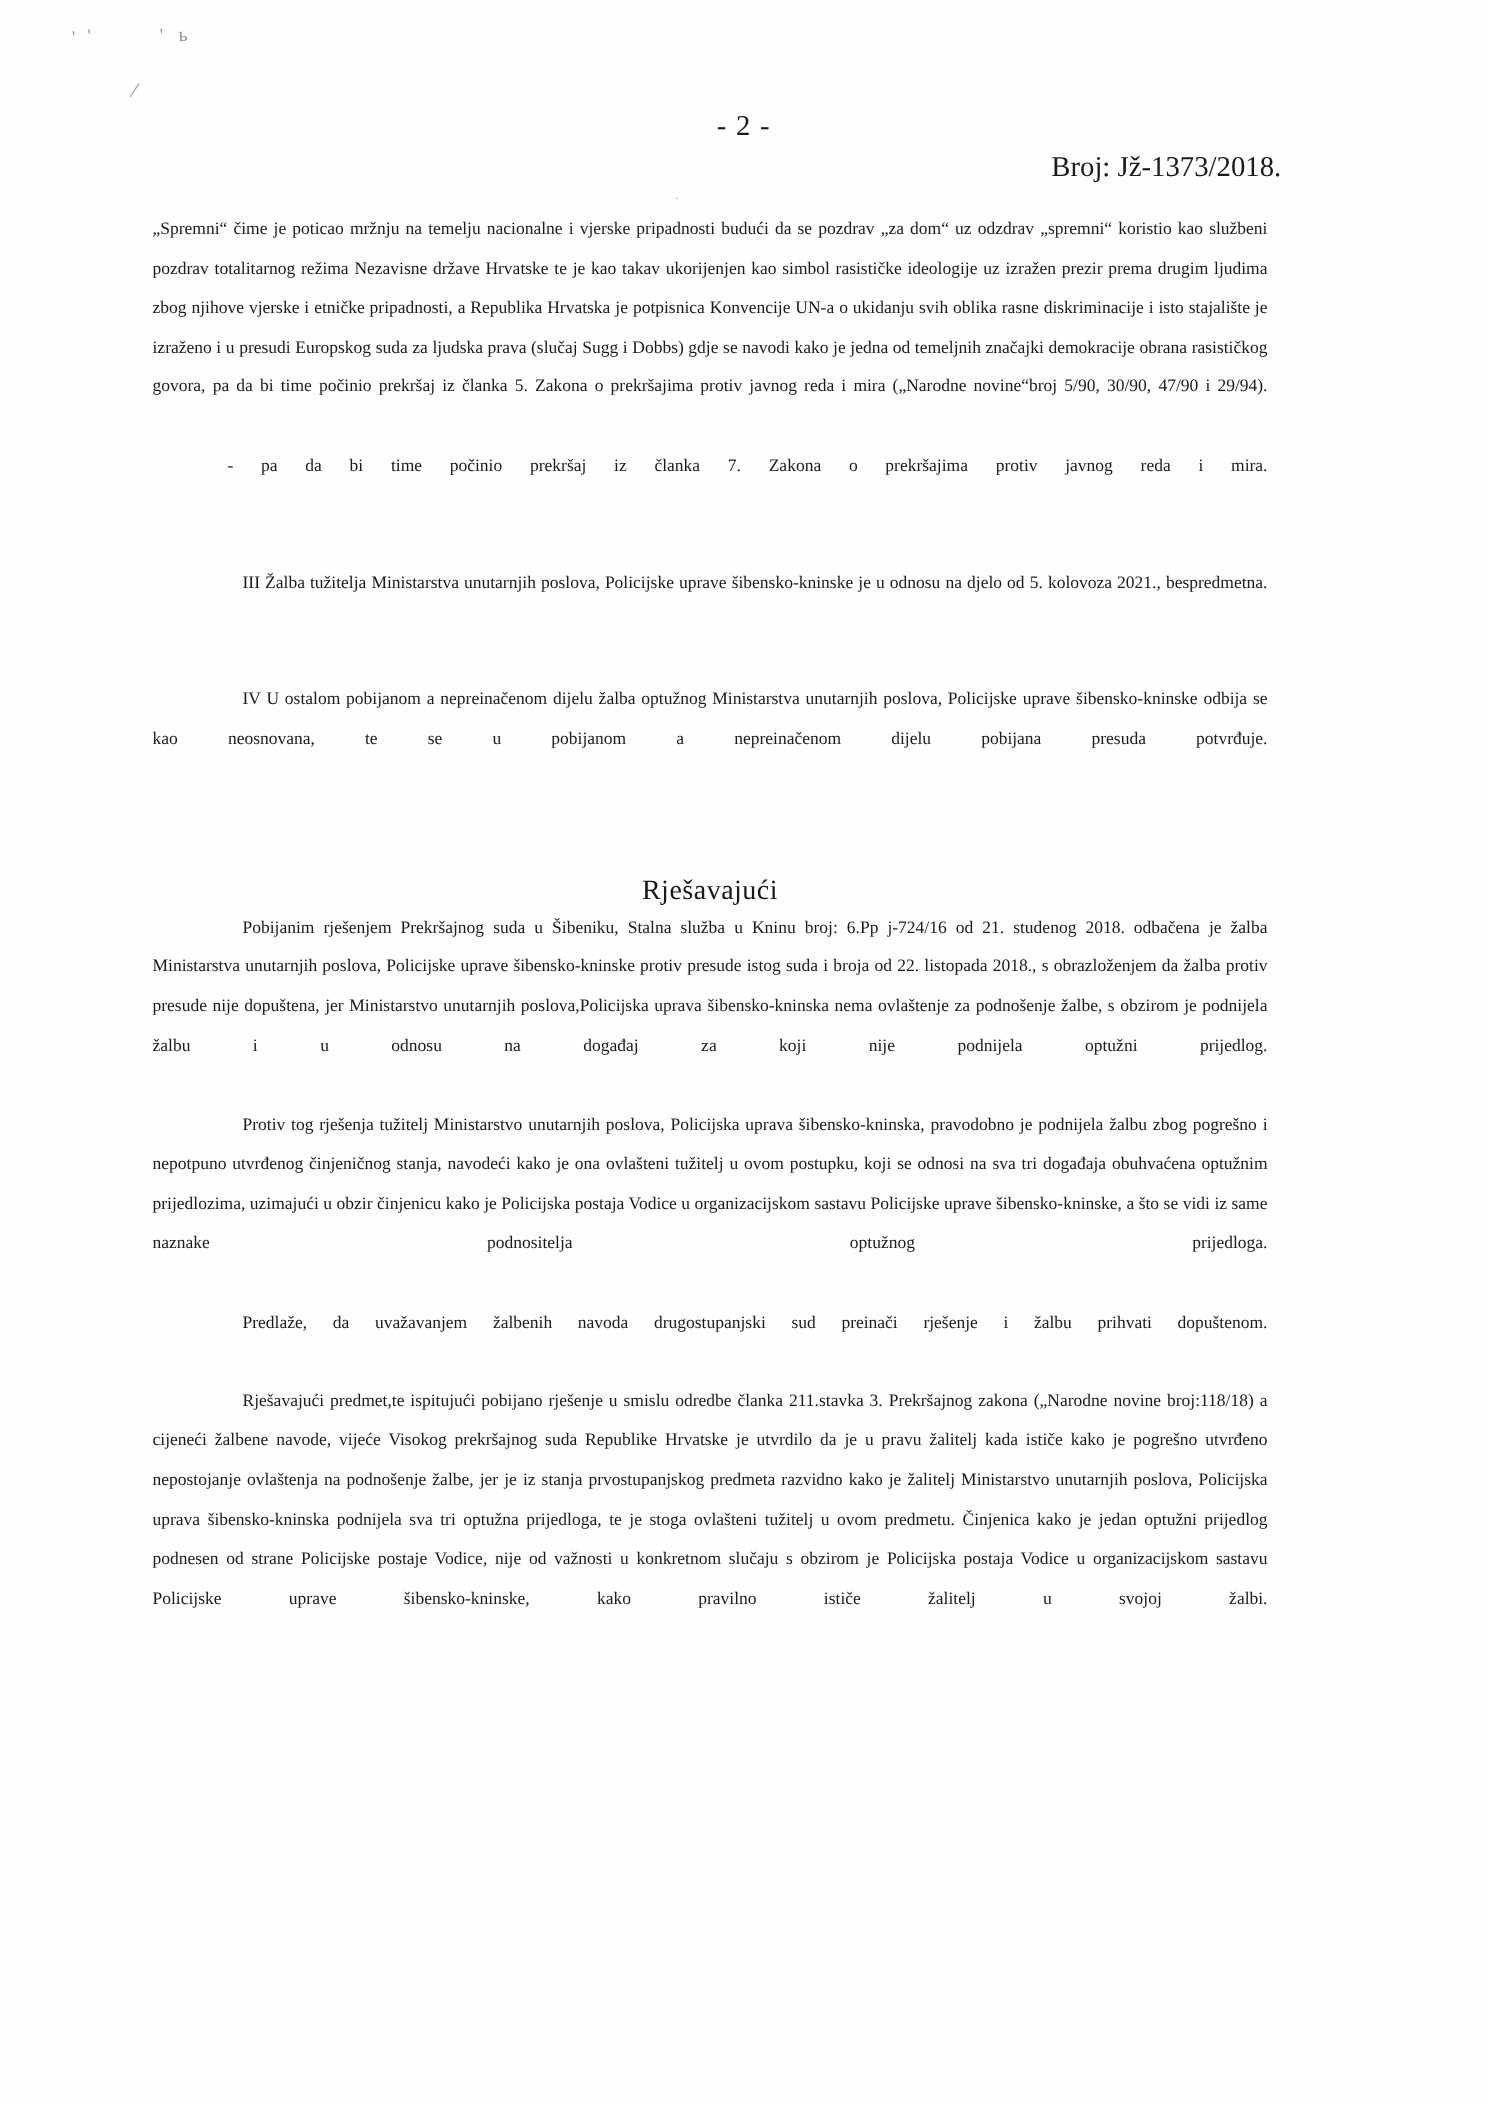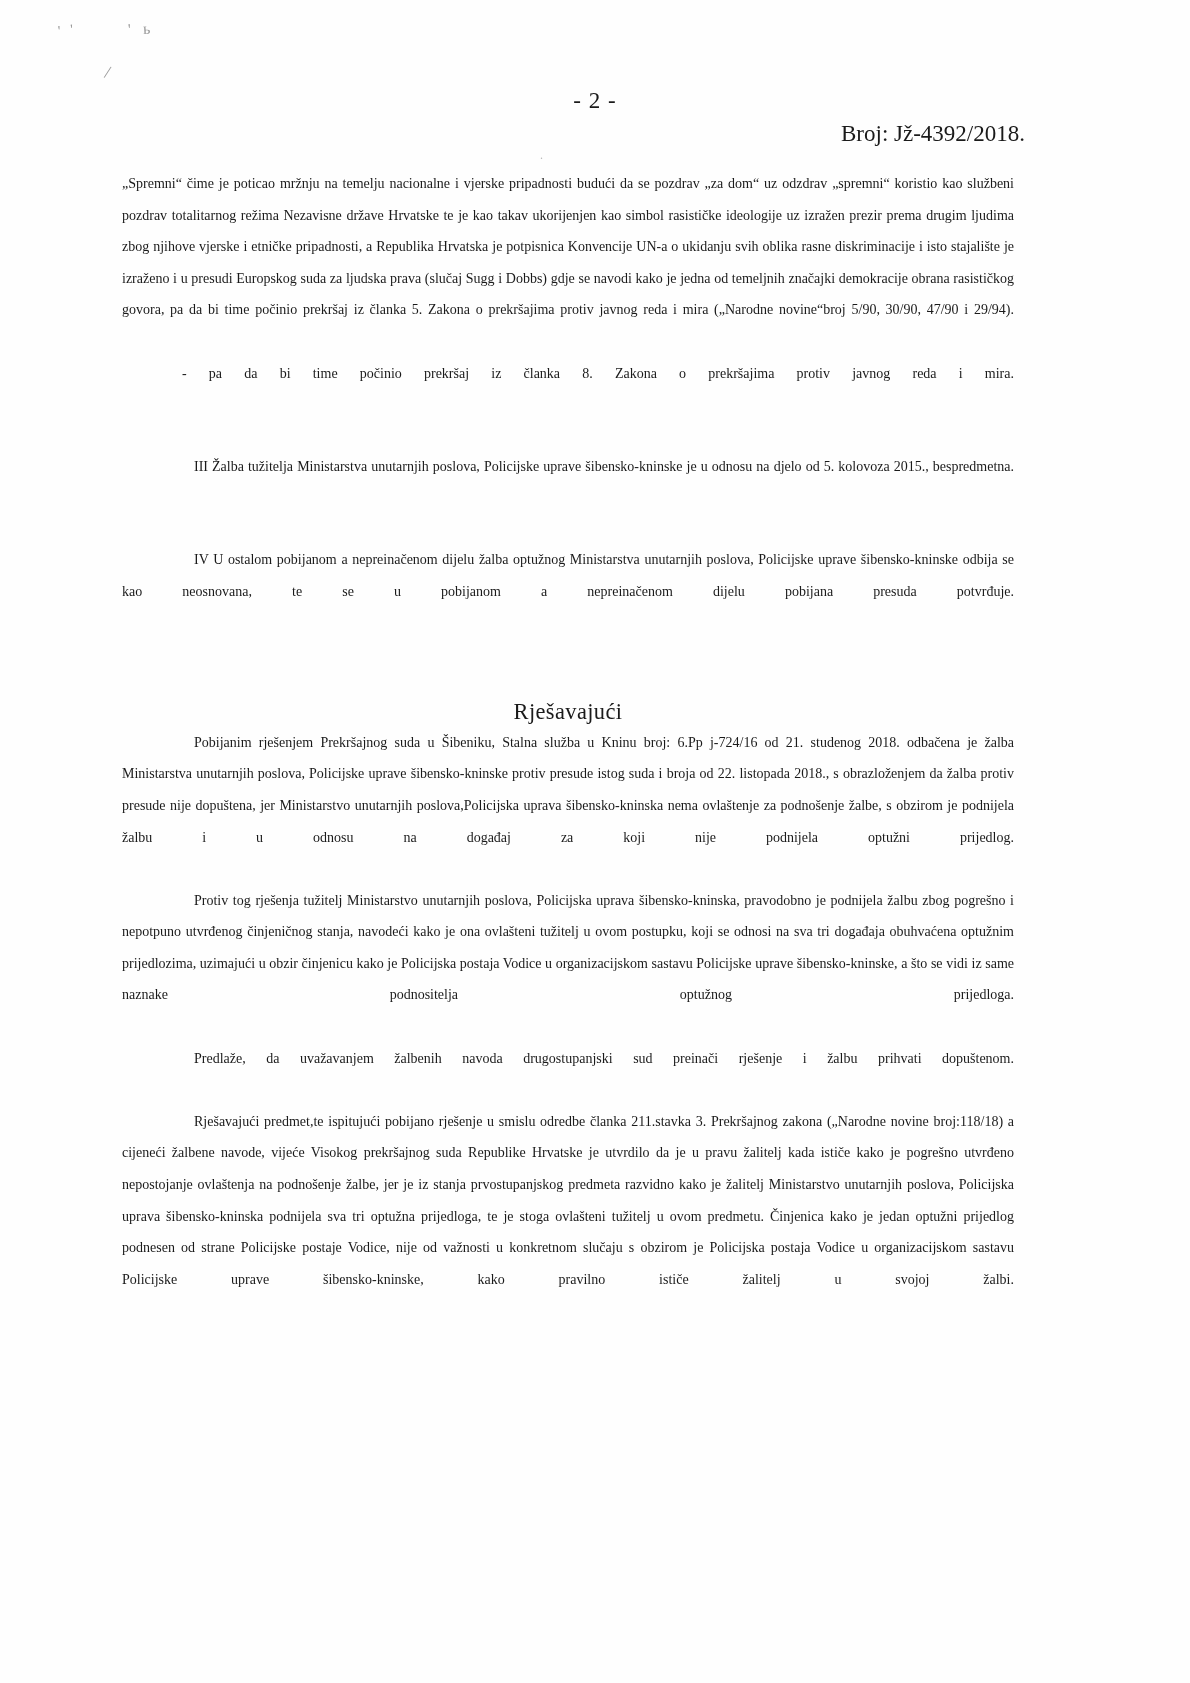--- a/index.html
+++ b/index.html
@@ -102,30 +102,30 @@
 
 <div class="page">
 
   <span class="scan-mark mark-a">' '</span>
   <span class="scan-mark mark-b">' ь</span>
   <span class="scan-mark mark-c">/</span>
   <span class="scan-mark mark-d">.</span>
 
   <div class="header">
     <div class="page-number">- 2 -</div>
-    <div class="doc-number">Broj: Jž-4392/2018.</div>
+    <div class="doc-number">Broj: Jž-1373/2018.</div>
   </div>
 
   <div class="body-text">
 
     <p class="para">„Spremni“ čime je poticao mržnju na temelju nacionalne i vjerske pripadnosti budući da se pozdrav „za dom“ uz odzdrav „spremni“ koristio kao službeni pozdrav totalitarnog režima Nezavisne države Hrvatske te je kao takav ukorijenjen kao simbol rasističke ideologije uz izražen prezir prema drugim ljudima zbog njihove vjerske i etničke pripadnosti, a Republika Hrvatska je potpisnica Konvencije UN-a o ukidanju svih  oblika rasne diskriminacije i isto stajalište je izraženo i u presudi Europskog suda za ljudska prava (slučaj Sugg i Dobbs) gdje se navodi kako je jedna od temeljnih značajki demokracije obrana rasističkog govora, pa da bi time počinio prekršaj iz članka 5. Zakona o prekršajima protiv javnog reda i mira („Narodne novine“broj 5/90, 30/90, 47/90 i 29/94).</p>
 
-    <p class="para indent-small">- pa da bi time počinio prekršaj iz članka 8. Zakona o prekršajima protiv javnog reda i mira.</p>
+    <p class="para indent-small">- pa da bi time počinio prekršaj iz članka 7. Zakona o prekršajima protiv javnog reda i mira.</p>
 
-    <p class="para indent gap-md">III Žalba tužitelja Ministarstva unutarnjih poslova, Policijske uprave šibensko-kninske  je u odnosu na djelo od 5. kolovoza 2015.,  bespredmetna.</p>
+    <p class="para indent gap-md">III Žalba tužitelja Ministarstva unutarnjih poslova, Policijske uprave šibensko-kninske  je u odnosu na djelo od 5. kolovoza 2021.,  bespredmetna.</p>
 
     <p class="para indent gap-md">IV U ostalom pobijanom a nepreinačenom dijelu žalba optužnog Ministarstva unutarnjih poslova, Policijske uprave šibensko-kninske odbija se kao neosnovana, te se u pobijanom a nepreinačenom dijelu pobijana presuda potvrđuje.</p>
 
     <div class="center-head">Rješavajući</div>
 
     <p class="para indent after-head">Pobijanim rješenjem Prekršajnog suda u Šibeniku, Stalna služba u Kninu broj: 6.Pp j-724/16 od 21. studenog 2018. odbačena je žalba Ministarstva unutarnjih poslova, Policijske uprave šibensko-kninske protiv presude istog suda i broja od 22. listopada 2018., s obrazloženjem da žalba protiv presude nije dopuštena, jer Ministarstvo unutarnjih poslova,Policijska uprava šibensko-kninska nema ovlaštenje za podnošenje žalbe, s obzirom je podnijela žalbu i u odnosu na događaj za koji nije podnijela optužni prijedlog.</p>
 
     <p class="para indent gap-sm">Protiv tog rješenja tužitelj Ministarstvo unutarnjih poslova, Policijska uprava šibensko-kninska, pravodobno je podnijela žalbu zbog pogrešno i nepotpuno utvrđenog činjeničnog stanja, navodeći kako je ona ovlašteni tužitelj u ovom postupku, koji se odnosi na sva tri događaja obuhvaćena optužnim prijedlozima, uzimajući u obzir činjenicu kako je Policijska postaja Vodice u organizacijskom sastavu Policijske uprave šibensko-kninske, a što se vidi iz same naznake podnositelja optužnog prijedloga.</p>
 
     <p class="para indent gap-sm">Predlaže, da uvažavanjem žalbenih navoda drugostupanjski sud preinači rješenje i žalbu prihvati dopuštenom.</p>

